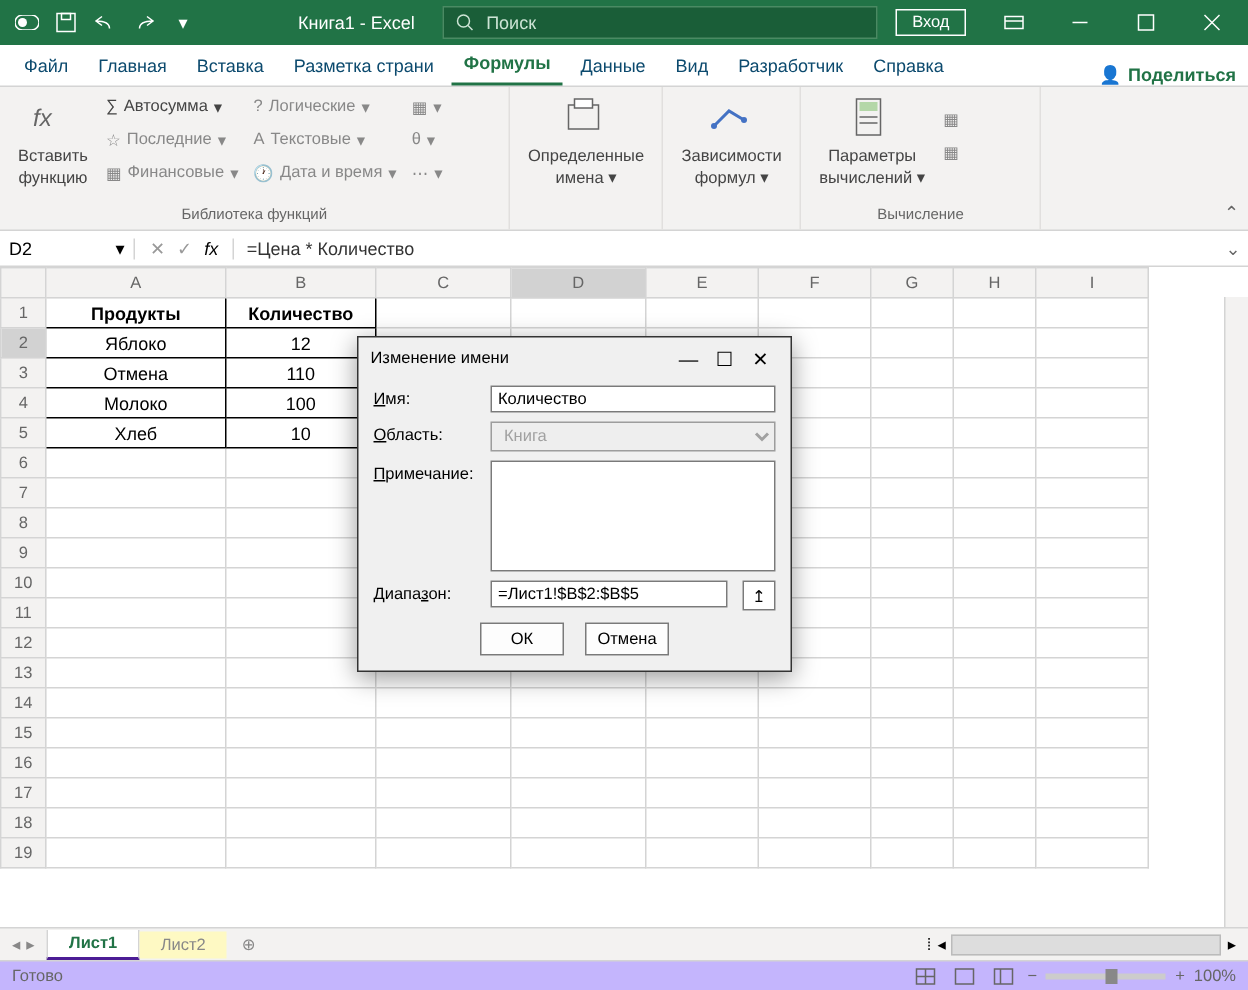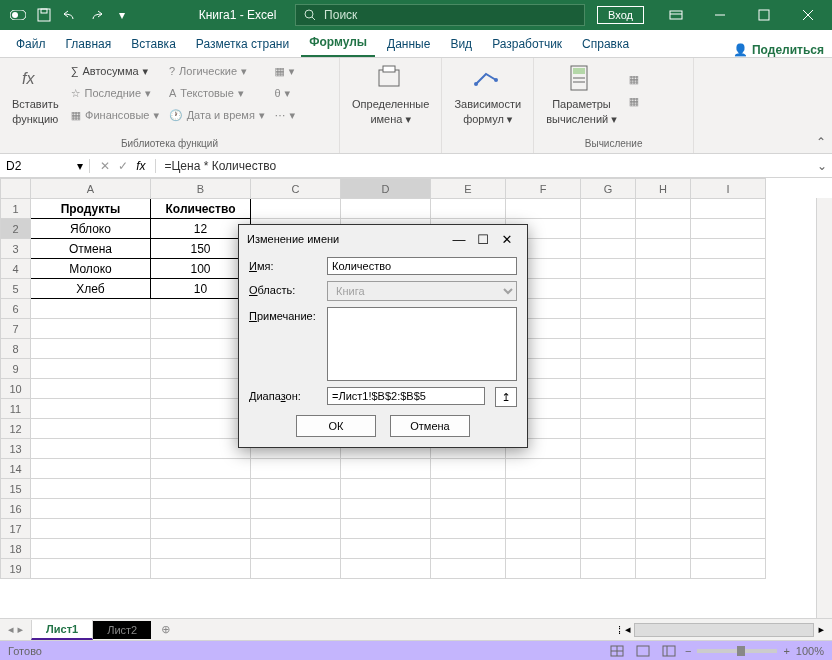--- a/index.html
+++ b/index.html
@@ -54,21 +54,21 @@
 .col-G { width: 55px; } .col-H { width: 55px; } .col-I { width: 75px; }
 .grid th.sel { background: #d2d2d2; }
 .grid .rowh.sel { background: #d2d2d2; }
 .vscroll { position: absolute; right: 0; top: 20px; bottom: 0; width: 16px; background: #f3f2f1; border-left: 1px solid #d4d4d4; }
 
 
 .sheettabs { height: 22px; border-top: 1px solid #d4d4d4; display: flex; align-items: center; font-size: 11px; background: #f3f2f1; }
 .sheettabs .nav { display: flex; gap: 4px; padding: 0 8px; color: #888; }
 .sheettabs .tab { padding: 3px 14px; background: #fff; border: 1px solid #d4d4d4; border-top: none; }
 .sheettabs .tab.active { border-bottom: 2px solid #4c1d95; font-weight: 600; color: #217346; }
-.sheettabs .tab.inactive { color: #888; background: #000000; border: none; }
+.sheettabs .tab.inactive { color: #888; background: #fef9c3; border: none; }
 .sheettabs .add { padding: 0 10px; color: #888; }
 .sheettabs .hscroll { margin-left: auto; display: flex; align-items: center; gap: 4px; padding: 0 8px; }
 
 
 .statusbar { height: 20px; background: #c4b5fd; border-top: 1px solid #d4d4d4; display: flex; align-items: center; font-size: 11px; color: #666; padding: 0 8px; }
 .statusbar .right { margin-left: auto; display: flex; align-items: center; gap: 6px; }
 .view-btn { width: 20px; height: 16px; display: flex; align-items: center; justify-content: center; }
 .zoom-slider { width: 80px; height: 4px; background: #ccc; position: relative; }
 .zoom-slider::after { content: ''; position: absolute; left: 50%; top: -3px; width: 8px; height: 10px; background: #888; }
 
@@ -79,21 +79,21 @@
 .dialog .dtitle .wb { width: 24px; text-align: center; font-size: 13px; }
 .dialog .dbody { padding: 4px 10px 10px; }
 .dialog .row { display: flex; align-items: flex-start; margin-bottom: 6px; gap: 6px; }
 .dialog .row label { width: 72px; padding-top: 3px; }
 .dialog .row label u { text-decoration: underline; }
 .dialog input[type=text], .dialog select { flex: 1; border: 1px solid #7a7a7a; padding: 2px 4px; font-size: 11px; background: #fff; font-family: inherit; }
 .dialog textarea { flex: 1; height: 74px; border: 1px solid #7a7a7a; background: #fff; resize: none; }
 .dialog .refrow input { flex: 1; }
 .dialog .refbtn { width: 22px; height: 20px; border: 1px solid #7a7a7a; background: #fff; margin-left: 4px; display: flex; align-items: center; justify-content: center; }
 .dialog .btns { display: flex; justify-content: center; gap: 14px; margin-top: 8px; }
-.dialog .btns button { width: 80px; height: 22px; border: 1px solid #7a7a7a; background: #fdfdfd; font-size: 11px; }
+.dialog .btns button { width: 56px; height: 22px; border: 1px solid #7a7a7a; background: #fdfdfd; font-size: 11px; }
 
 svg { display: block; }
 </style>
 </head>
 <body>
 
 <div class="titlebar">
   <div class="qat">
     <div class="qat-btn">
         <svg width="16" height="10">
@@ -310,21 +310,21 @@
           <td></td>
           <td></td>
           <td></td>
           <td></td>
           <td></td>
           <td></td>
         </tr>
   <tr>
           <th class="rowh">3</th>
           <td class="bordered">Отмена</td>
-          <td class="bordered">150</td>
+          <td class="bordered">110</td>
           <td></td>
           <td></td>
           <td></td>
           <td></td>
           <td></td>
           <td></td>
           <td></td>
         </tr>
   <tr>
           <th class="rowh">4</th>

